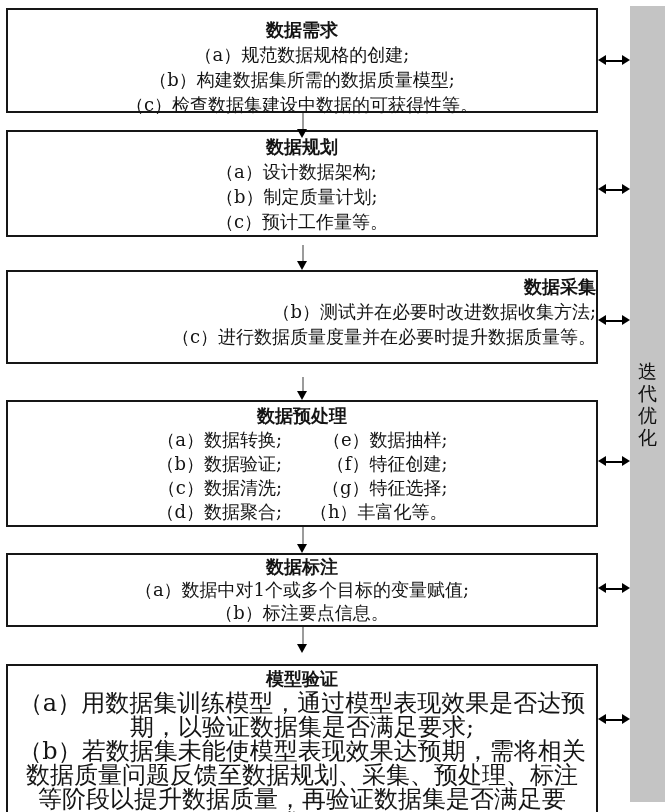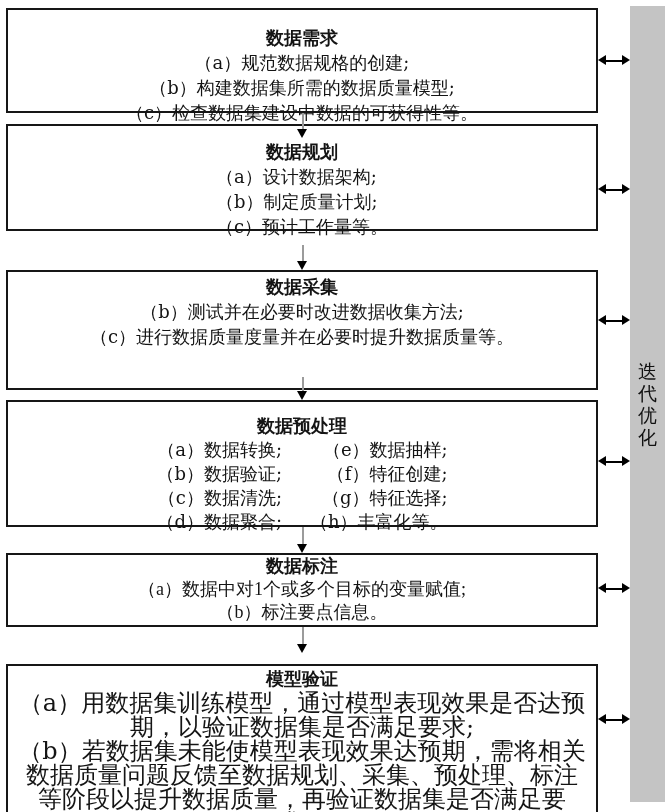--- a/index.html
+++ b/index.html
@@ -8,26 +8,26 @@
     font-family:"DejaVu Serif","Liberation Serif",serif;color:#141414;
     overflow:hidden;
   }
   
   .stage{
     position:absolute;left:6px;width:592px;box-sizing:border-box;
     border:2px solid #161616;background:#ffffff;text-align:center;
   }
   .stage .title{font-weight:bold;font-size:18px;}
   .stage .line,.stage .title{line-height:25px;font-size:18px;}
-  .b1{top:8px;height:105px;padding-top:15px;}
-  .b2{top:124px;height:107px;padding-top:13px;}
-  .b3{top:270px;height:120px;padding-top:2px;}
-  .b4{top:400px;height:127px;padding-top:12px;}
+  .b1{top:8px;height:105px;padding-top:7px;}
+  .b2{top:130px;height:107px;padding-top:2px;}
+  .b3{top:270px;height:94px;padding-top:2px;text-align:right;}
+  .b4{top:400px;height:127px;padding-top:2px;}
   .b4 .line,.b4 .title{line-height:24px;}
-  .b5{top:553px;height:74px;font-family:Liberation Serif, serif;}
+  .b5{top:553px;height:74px;}
   .b5 .line,.b5 .title{line-height:23px;}
   .b6{top:653px;height:150px;padding:0 8px;margin-top:11px;}
   .b6 .title{line-height:25px;}
   .b6 .para{font-size:24px;line-height:24px;margin:0;text-align:center;}
   .left-block{display:inline-block;text-align:left;}
   .cols{display:flex;justify-content:center;gap:28px;}
   .col{text-align:right;}
   
   .vconn{position:absolute;left:296px;width:13px;}
   .vconn .vline{position:absolute;left:6px;top:0;bottom:7px;width:1.5px;background:#9b9b9b;}

